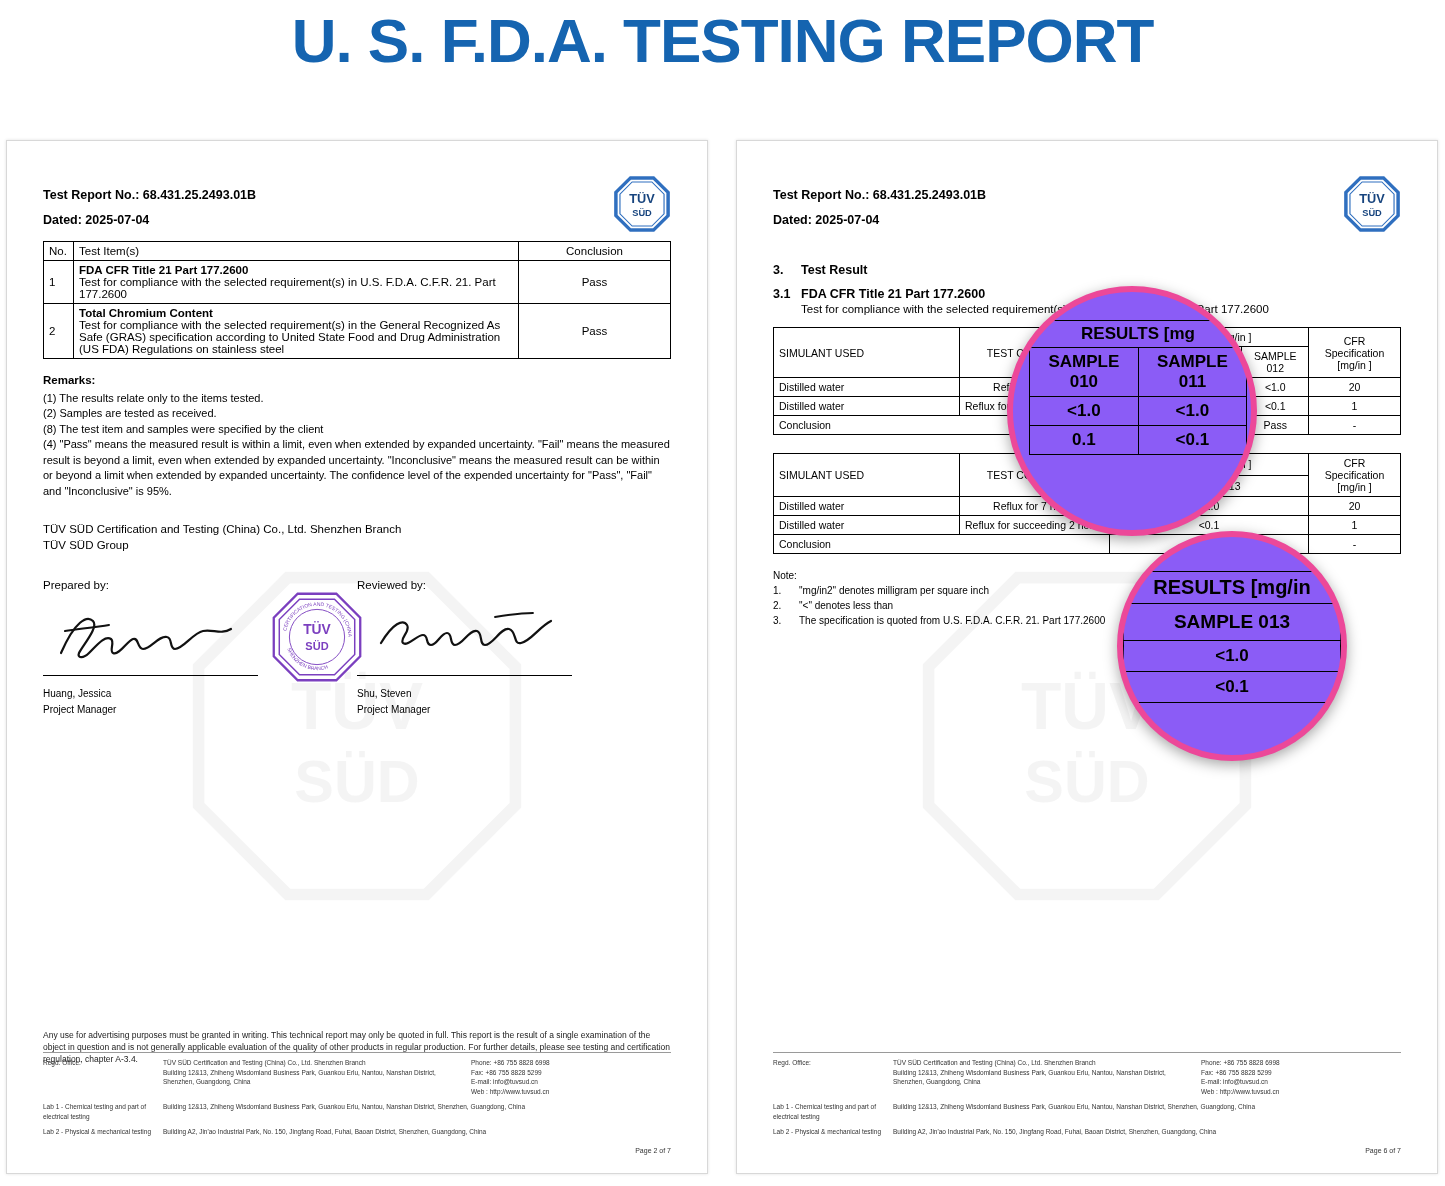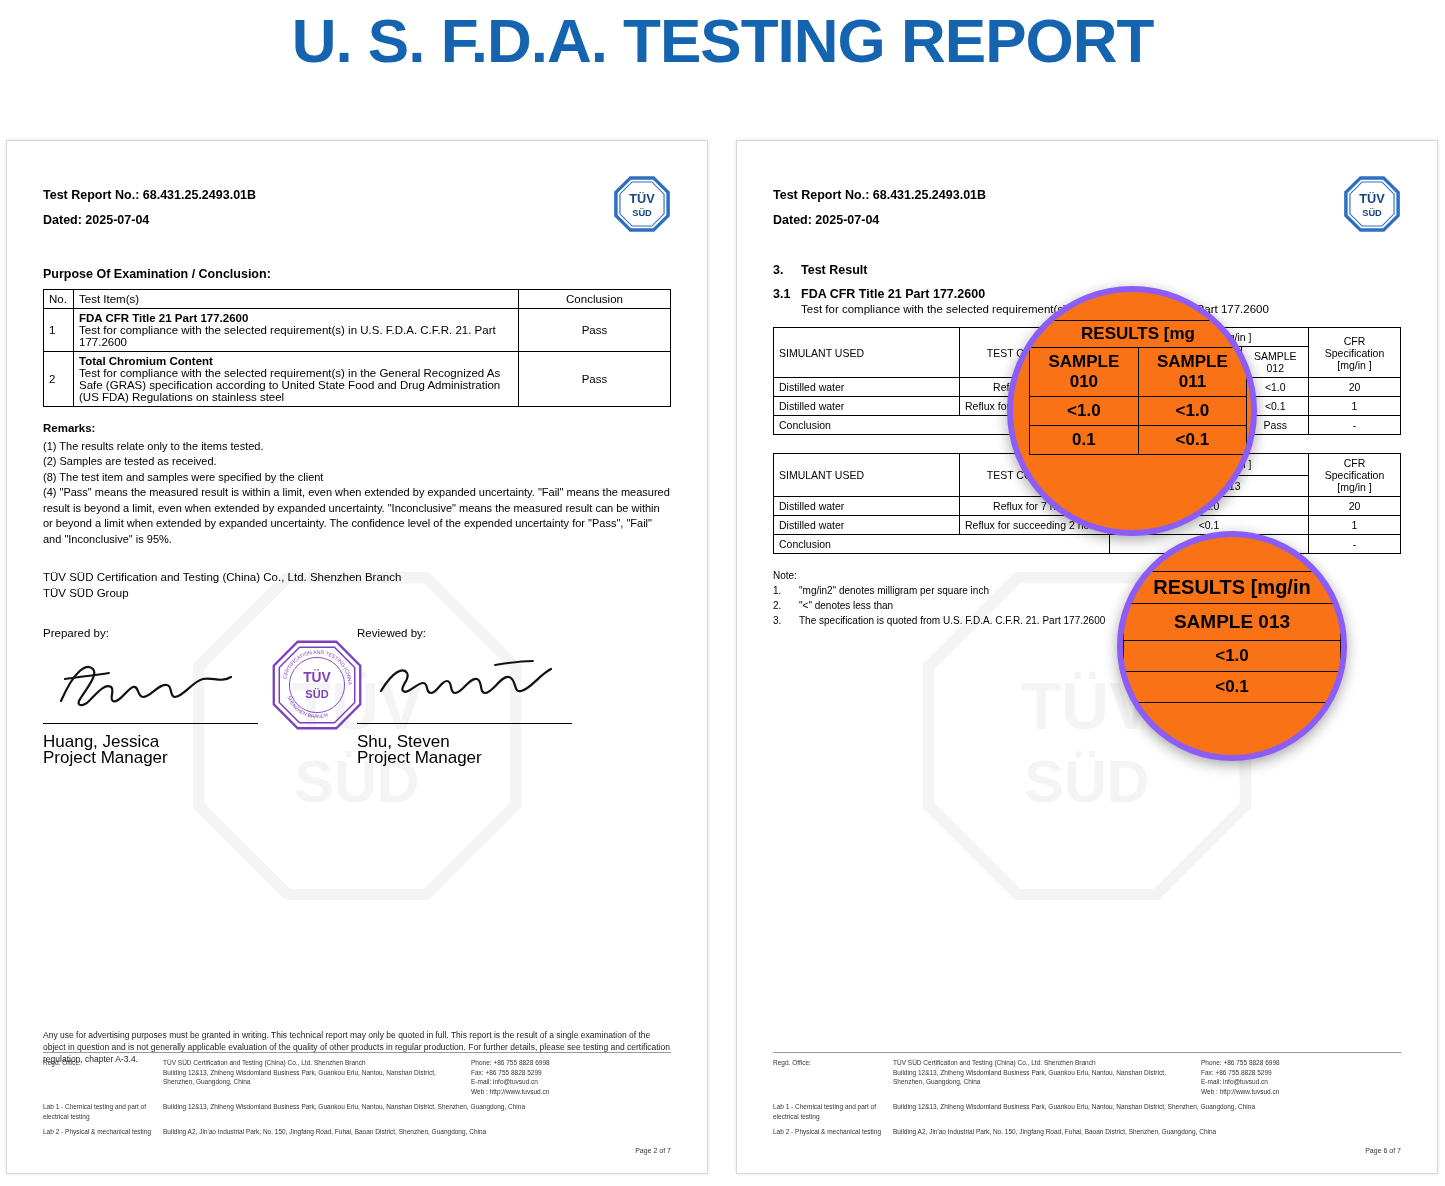--- a/index.html
+++ b/index.html
@@ -87,21 +87,21 @@
 
   .company { margin-top: 22px; font-size: 11.5px; line-height: 16px; }
 
   .sign-row { display: flex; margin-top: 26px; font-size: 11.5px; }
   .sign-col { width: 50%; position: relative; }
   .sign-col .lbl { font-size: 11.5px; }
   .sign-line { border-bottom: 1px solid #000; width: 215px; margin-top: 84px; }
   .sig-img { position: absolute; left: 10px; top: 22px; width: 190px; height: 70px; }
   .sig-img2 { position: absolute; left: 18px; top: 18px; width: 190px; height: 70px; }
   .stamp { position: absolute; left: 228px; top: 12px; width: 92px; height: 92px; }
-  .names { display: flex; margin-top: 10px; font-size: 17px; line-height: 16px; }
+  .names { display: flex; margin-top: 10px; font-size: 10px; line-height: 16px; }
   .names > div { width: 50%; }
 
   .advert {
     position: absolute; left: 36px; right: 36px; bottom: 108px;
     font-size: 8.5px; line-height: 12px; color: #222;
     border-top: 0px;
   }
   .footer {
     position: absolute; left: 36px; right: 36px; bottom: 18px;
     font-size: 6.5px; line-height: 9.5px; color: #333;
@@ -129,22 +129,22 @@
   .tblR .spec { width: 92px; text-align: center; }
 
   .note { margin-top: 14px; font-size: 10px; line-height: 15px; }
   .note .nl { display:flex; }
   .note .ni { width: 26px; }
 
   
   .mag {
     position: absolute;
     border-radius: 50%;
-    background: #f97316;
-    border: 6px solid #8b5cf6;
+    background: #8b5cf6;
+    border: 6px solid #ec4899;
     box-shadow: 0 4px 14px rgba(0,0,0,0.35);
     z-index: 30;
     overflow: hidden;
   }
   .mag1 { left: 270px; top: 145px; width: 250px; height: 250px; }
   .mag2 { left: 380px; top: 390px; width: 230px; height: 230px; }
 
   .magtbl { border-collapse: collapse; font-size: 17px; font-weight: bold; }
   .magtbl td { border: 1px solid #000; padding: 4px 8px; text-align: center; }
 
@@ -184,21 +184,20 @@
           <svg viewBox="0 0 100 100">
             <polygon points="29,2 71,2 98,29 98,71 71,98 29,98 2,71 2,29" fill="#2f6fbf"></polygon>
             <polygon points="31,8 69,8 92,31 92,69 69,92 31,92 8,69 8,31" fill="#ffffff"></polygon>
             <polygon points="33,12 67,12 88,33 88,67 67,88 33,88 12,67 12,33" fill="#ffffff" stroke="#2f6fbf" stroke-width="2"></polygon>
             <text x="50" y="49" font-size="22" font-family="Liberation Sans, sans-serif" font-weight="bold" fill="#17447e" text-anchor="middle">TÜV</text>
             <text x="50" y="70" font-size="16" font-family="Liberation Sans, sans-serif" font-weight="bold" fill="#17447e" text-anchor="middle">SÜD</text>
           </svg>
         </div>
       </div>
 
-      <div class="sec-title">Purpose Of Examination / Conclusion:</div>
 
       <table class="doc tbl1">
         <tbody>
             <tr class="thead">
           <td class="no">No.</td>
           <td>Test Item(s)</td>
           <td class="concl">Conclusion</td>
         </tr>
         <tr>
           <td class="no">1</td>

